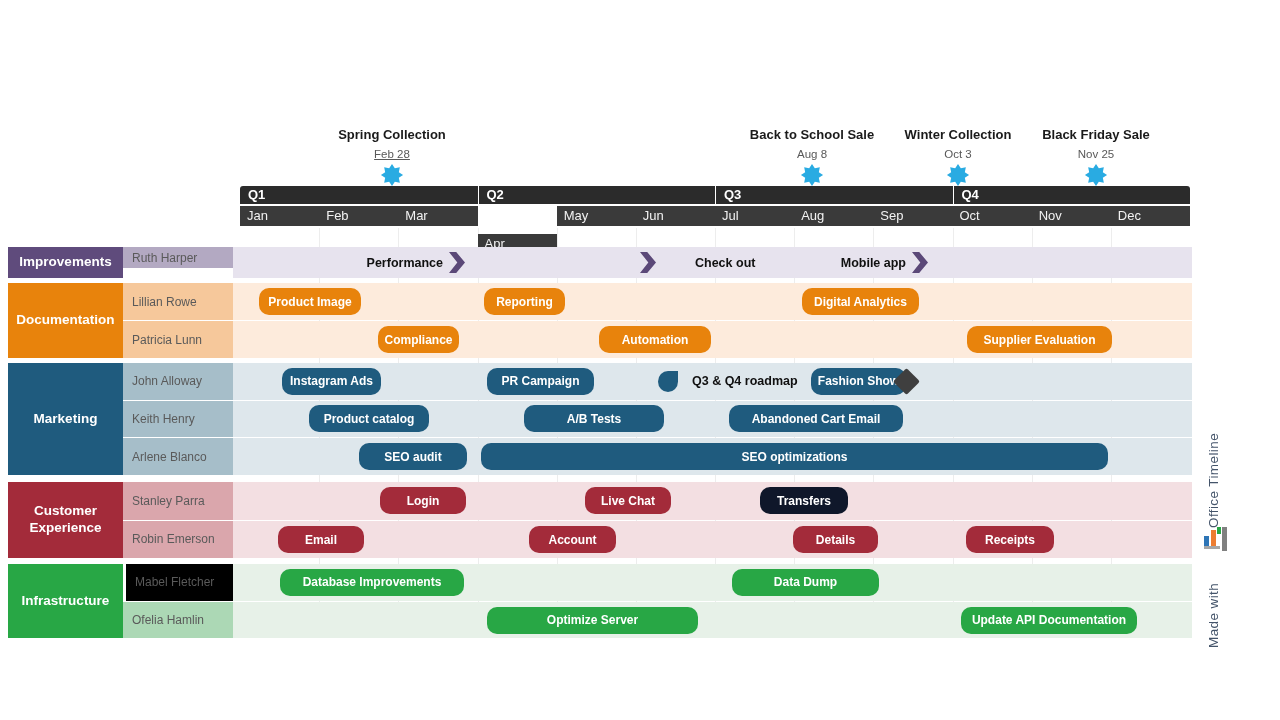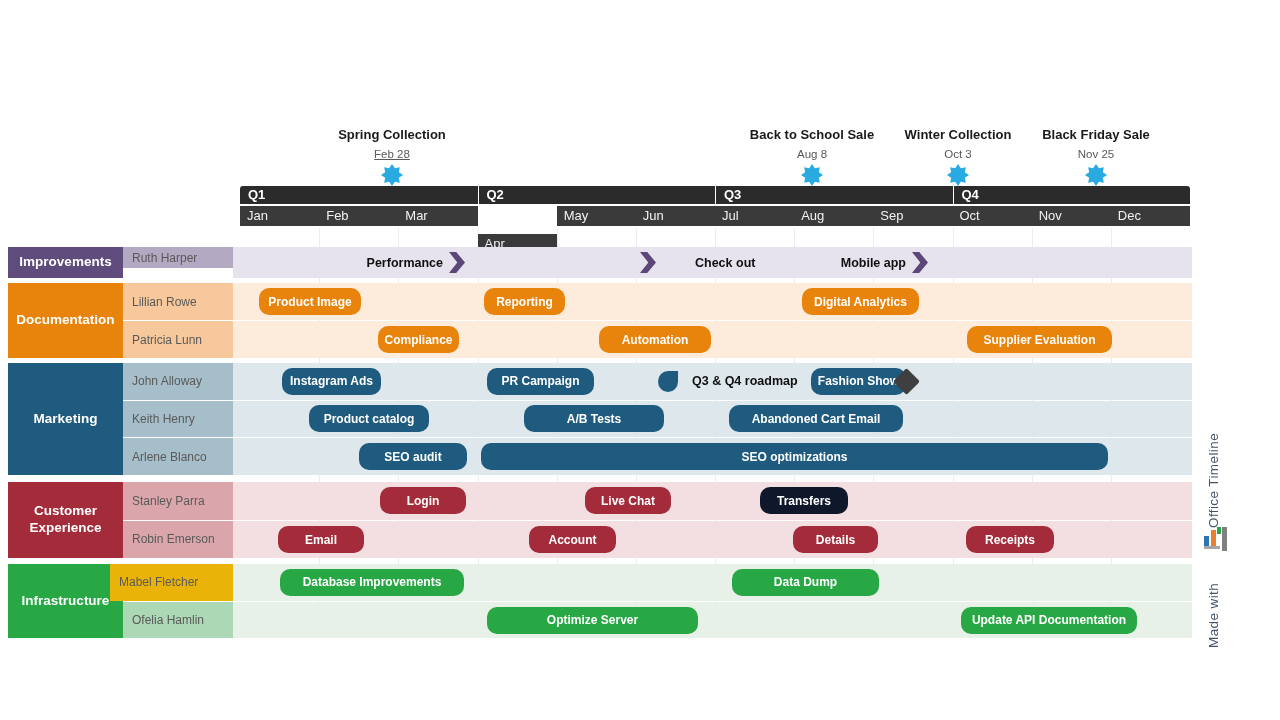--- a/index.html
+++ b/index.html
@@ -163,21 +163,21 @@
       <div class="bar" style="left:380px; top:487.3px; width:86px; height:27px; background:#A32B3A; z-index:1;">Login</div>
       <div class="bar" style="left:585px; top:487.3px; width:86px; height:27px; background:#A32B3A; z-index:1;">Live Chat</div>
       <div class="bar" style="left:760px; top:487.3px; width:88px; height:27px; background:#0f172a; z-index:1;">Transfers</div>
       <div class="name-cell" style="left:123px; top:520.7px; width:110px; height:37.5px; background:#DAA6AC;">Robin Emerson</div>
       <div class="lane-bg" style="left:233px; top:520.7px; width:959px; height:37.5px; background:#F3DFE2; z-index:0;"></div>
       <div class="bar" style="left:278px; top:526.0px; width:86px; height:27px; background:#A32B3A; z-index:1;">Email</div>
       <div class="bar" style="left:529px; top:526.0px; width:87px; height:27px; background:#A32B3A; z-index:1;">Account</div>
       <div class="bar" style="left:793px; top:526.0px; width:85px; height:27px; background:#A32B3A; z-index:1;">Details</div>
       <div class="bar" style="left:966px; top:526.0px; width:88px; height:27px; background:#A32B3A; z-index:1;">Receipts</div>
       <div class="sec-label" style="left:8px; top:564px; width:115px; height:74.2px; background:#28A745;">Infrastructure</div>
-      <div class="name-cell" style="left:110px; top:564.0px; width:132px; height:36.5px; background:#eab308;">Mabel Fletcher</div>
+      <div class="name-cell" style="left:126px; top:564.0px; width:132px; height:36.5px; background:#000000;">Mabel Fletcher</div>
       <div class="lane-bg" style="left:233px; top:564.0px; width:959px; height:36.5px; background:#E7F1E8; z-index:0;"></div>
       <div class="bar" style="left:280px; top:568.8px; width:184px; height:27px; background:#28A745; z-index:1;">Database Improvements</div>
       <div class="bar" style="left:732px; top:568.8px; width:147px; height:27px; background:#28A745; z-index:1;">Data Dump</div>
       <div class="name-cell" style="left:123px; top:601.7px; width:110px; height:36.5px; background:#ACD8B5;">Ofelia Hamlin</div>
       <div class="lane-bg" style="left:233px; top:601.7px; width:959px; height:36.5px; background:#E7F1E8; z-index:0;"></div>
       <div class="bar" style="left:487px; top:606.5px; width:211px; height:27px; background:#28A745; z-index:1;">Optimize Server</div>
       <div class="bar" style="left:961px; top:606.5px; width:176px; height:27px; background:#28A745; z-index:1;">Update API Documentation</div>
     </div>
 
   <div class="vtext" style="left:1206px; top:396px; height:132px;">Office Timeline</div>

